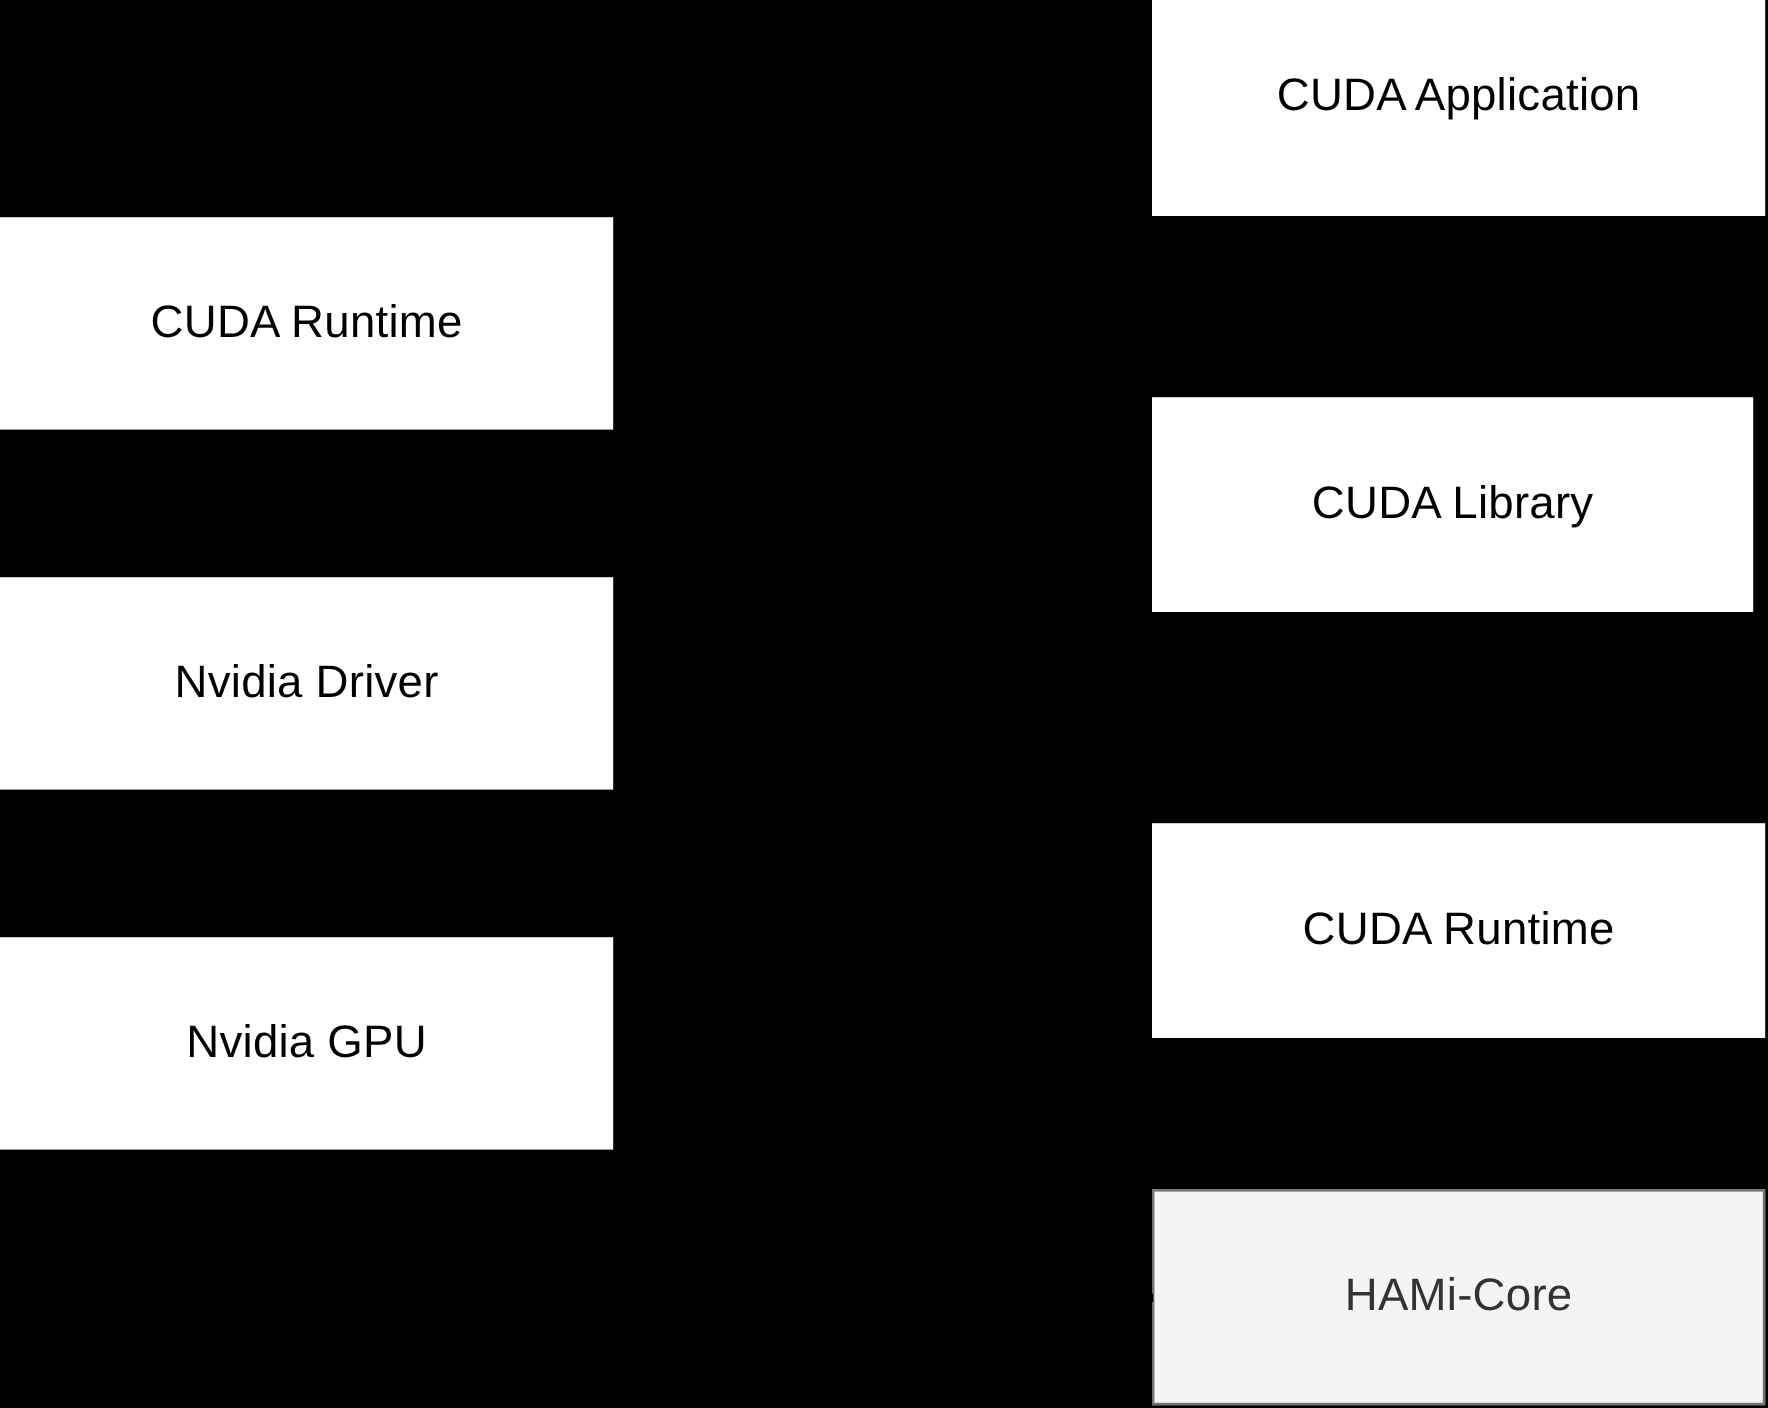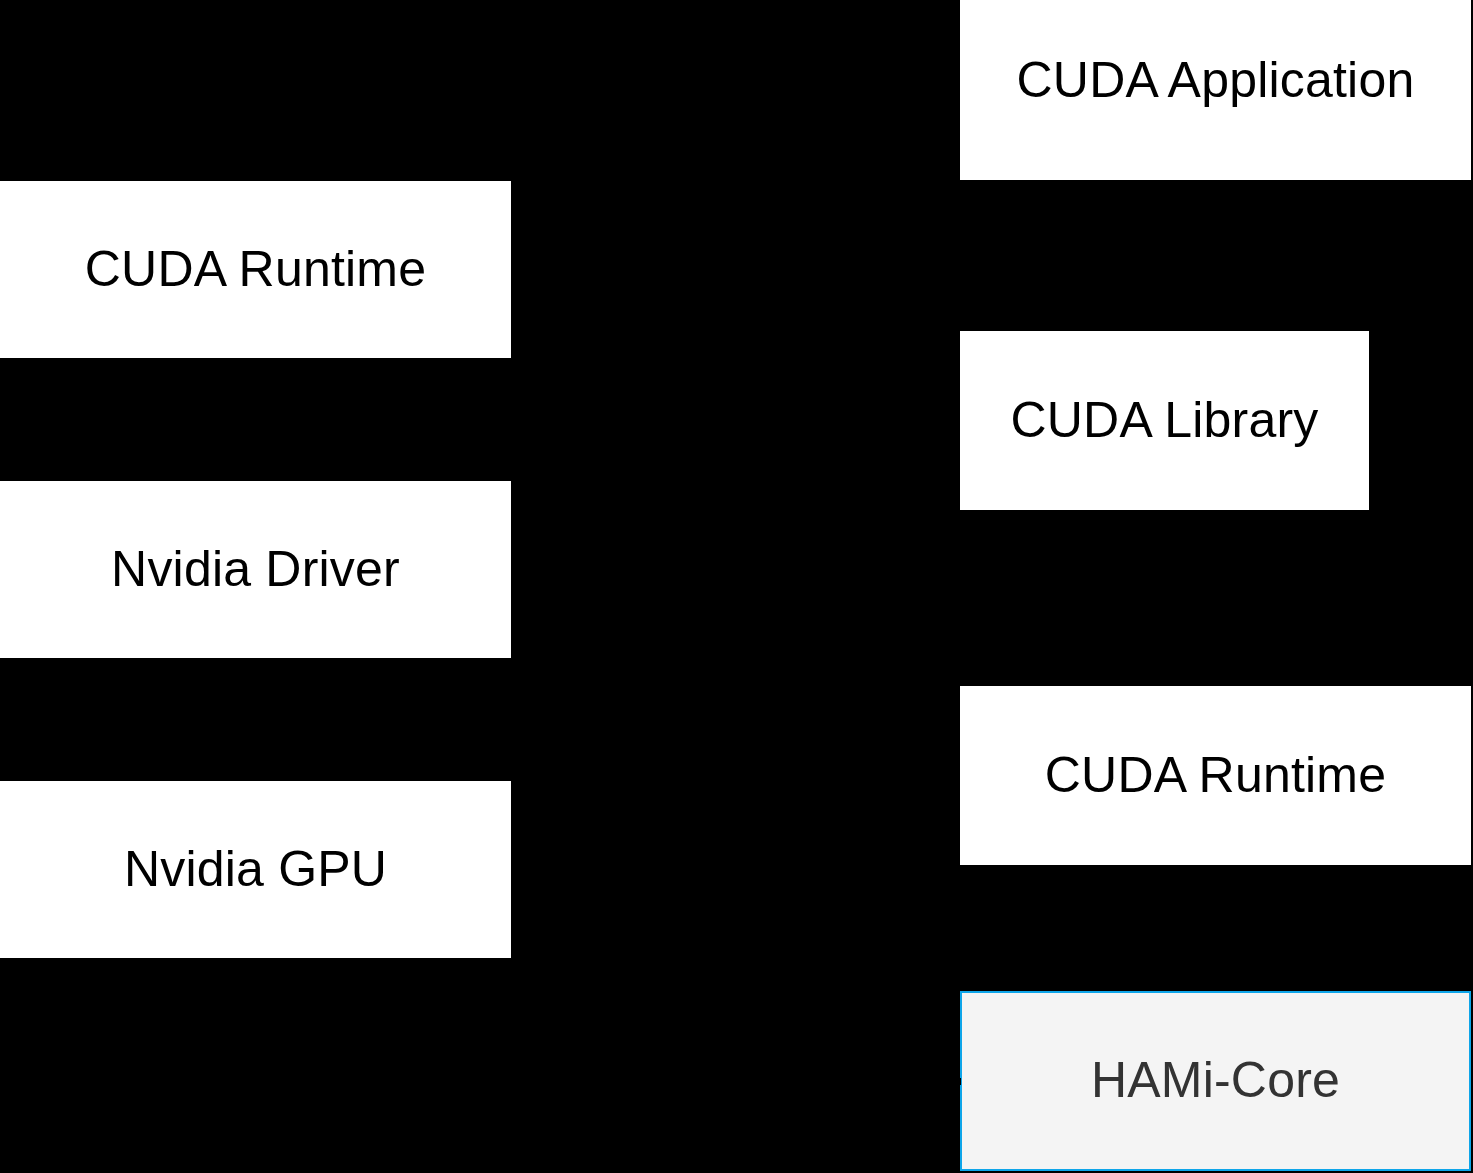--- a/index.html
+++ b/index.html
@@ -25,37 +25,37 @@
     line-height: 1.15;
   }
   .node-plain {
     background: #ffffff;
     color: #000000;
     border: 0 solid transparent;
   }
   .node-hami {
     background: #f4f4f4;
     color: #333333;
-    border: 2px solid #0ea5e9;
+    border: 2px solid #737373;
   }
   .node-label {
-    font-size: 50px;
+    font-size: 38px;
     letter-spacing: 0.2px;
     white-space: nowrap;
     text-align: center;
   }
 
   
   #node-cuda-driver   { left: 0px;   top: 181px;  width: 511px; height: 177px; }
   #node-nvidia-driver { left: 0px;   top: 481px;  width: 511px; height: 177px; }
   #node-nvidia-gpu    { left: 0px;   top: 781px;  width: 511px; height: 177px; }
 
   
   #node-cuda-application { left: 960px; top: -18px;  width: 511px; height: 198px; }
-  #node-cuda-library     { left: 960px; top: 331px;  width: 409px; height: 179px; }
+  #node-cuda-library     { left: 960px; top: 331px;  width: 501px; height: 179px; }
   #node-cuda-runtime     { left: 960px; top: 686px;  width: 511px; height: 179px; }
   #node-hami-core        { left: 960px; top: 991px;  width: 511px; height: 180px; }
 
   
   .connector {
     position: absolute;
     background: #000000;
   }
   #connector-hami-left { left: 955px; top: 1078px; width: 6px; height: 7px; }
 </style>

